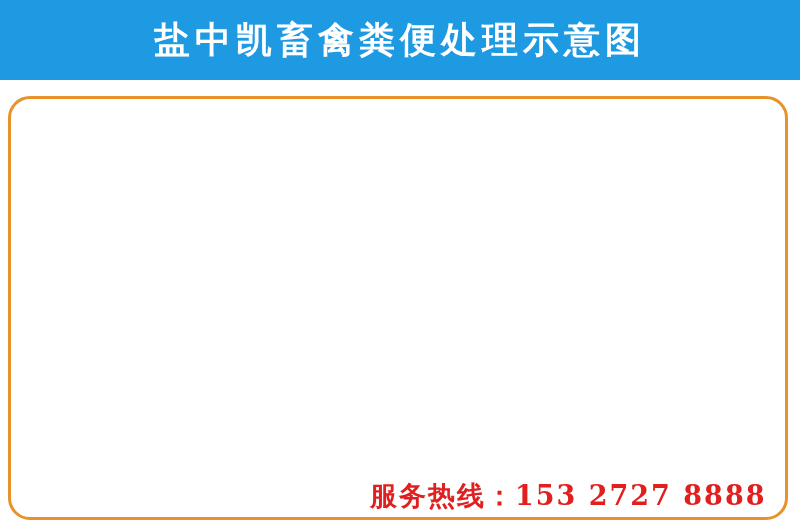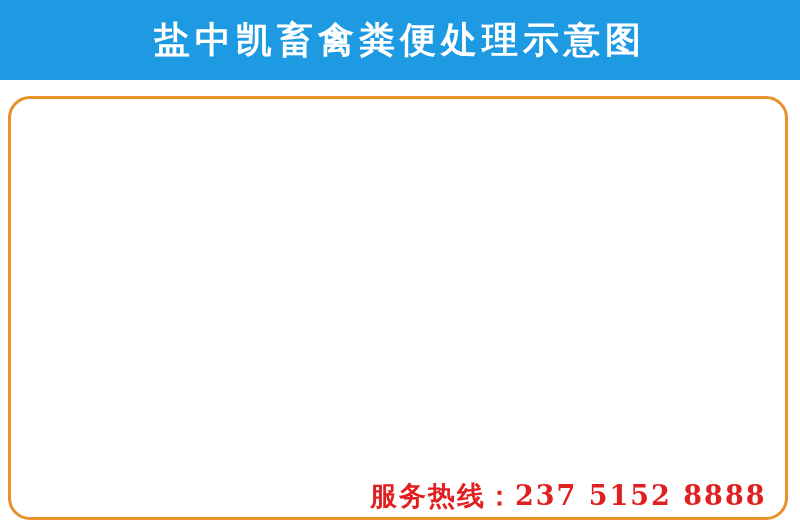--- a/index.html
+++ b/index.html
@@ -369,15 +369,15 @@
     </div>
     <div id="pond-lip"></div>
     <div class="hlabel" id="pond-label">储液池</div>
 
     <div id="label-manure">禽畜粪水</div>
 
   </div>
 
   <div class="frame"></div>
 
-  <div id="hotline">服务热线：237 5152 8888</div>
+  <div id="hotline">服务热线：153 2727 8888</div>
 
 </div>
 
 </body></html>

